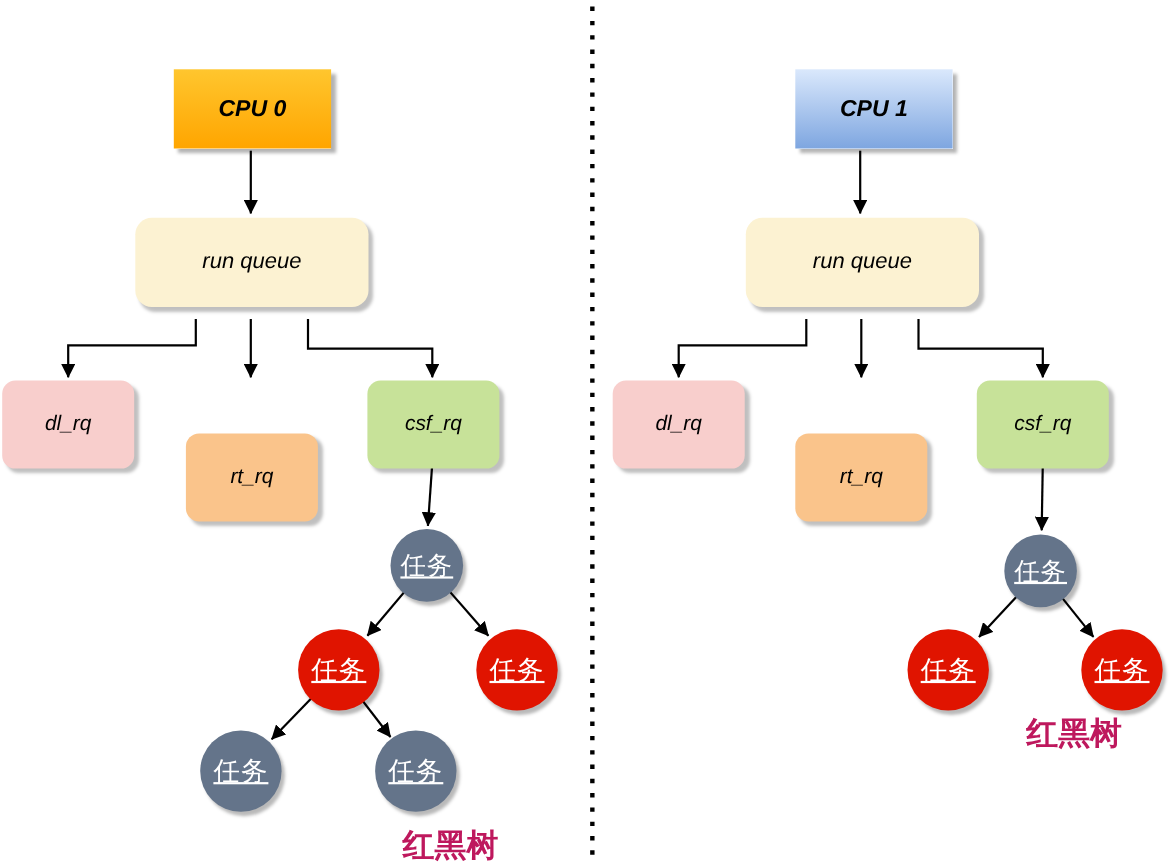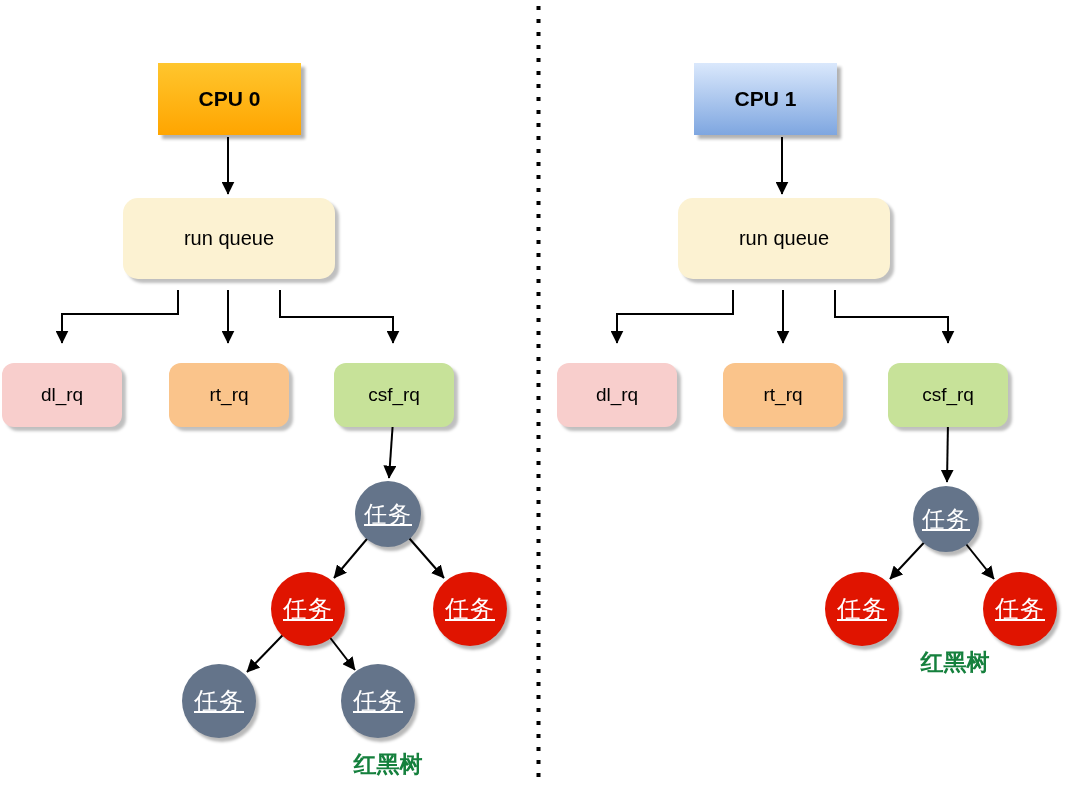--- a/index.html
+++ b/index.html
@@ -3,58 +3,58 @@
 <meta charset="utf-8">
 <style>
   html,body{margin:0;padding:0;background:#ffffff;}
   .canvas{
     position:relative;width:1065px;height:785px;background:#ffffff;
     font-family:"Liberation Sans",sans-serif;overflow:hidden;
   }
   svg.connectors{position:absolute;left:0;top:0;width:1065px;height:785px;}
   .box{
     position:absolute;display:flex;align-items:center;justify-content:center;
-    color:#000;text-align:right;
+    color:#000;text-align:right;font-style:italic;
   }
   .cpu{
     width:143px;height:72px;top:63px;
     font-weight:bold;font-size:21px;
     box-shadow:4px 4px 3px rgba(0,0,0,0.30);
   }
   .cpu0{left:158px;background:linear-gradient(180deg,var(--cpu0-top,#FFC62E),var(--cpu0-bottom,#FFA500));}
-  .cpu1{left:694px;background:linear-gradient(180deg,var(--cpu1-top,#DAE8FC),var(--cpu1-bottom,#7EA6E0));}
+  .cpu1{left:723px;background:linear-gradient(180deg,var(--cpu1-top,#DAE8FC),var(--cpu1-bottom,#7EA6E0));}
   .runq{
     width:212px;height:81px;top:198px;border-radius:15px;
     background:var(--run-queue,#FCF2D2);font-size:20px;
     box-shadow:4px 4px 3px rgba(0,0,0,0.25);
   }
   .runq.l{left:123px;}
   .runq.r{left:678px;}
   .queue{
-    width:120px;height:64px;top:363px;border-radius:12px;font-size:19px;
+    width:120px;height:80px;top:346px;border-radius:12px;font-size:19px;
     box-shadow:4px 4px 3px rgba(0,0,0,0.25);
   }
   .q-dl{background:var(--dl-rq,#F8CECC);}
-  .q-rt{background:var(--rt-rq,#FAC48B);}
+  .q-rt{background:var(--rt-rq,#FAC48B);margin-top:48px;}
   .q-csf{background:var(--csf-rq,#C7E299);}
   .pos-dl-l{left:2px;}   .pos-rt-l{left:169px;} .pos-csf-l{left:334px;}
   .pos-dl-r{left:557px;} .pos-rt-r{left:723px;} .pos-csf-r{left:888px;}
   .node{
     position:absolute;width:74px;height:74px;border-radius:50%;
     display:flex;align-items:center;justify-content:center;
     color:#fff;font-size:24px;letter-spacing:1px;
     box-shadow:3px 4px 3px rgba(0,0,0,0.28);
     text-decoration:underline;
   }
   .node.root{width:66px;height:66px;font-size:23px;}
   .node.gray{background:var(--node-gray,#64748A);}
   .node.red{background:var(--node-red,#E01400);}
   .tree-label{
-    position:absolute;width:130px;text-align:center;
-    font-weight:bold;font-size:23px;color:#15803d;
+    position:absolute;width:130px;text-align:right;
+    font-weight:bold;font-size:29px;color:#be185d;
   }
 </style>
 </head>
 <body>
 
 <div class="canvas">
 
   <svg class="connectors" viewBox="0 0 1065 785" xmlns="http://www.w3.org/2000/svg">
     <defs>
       <marker id="arrow" viewBox="0 0 10 10" refX="9.5" refY="5" markerWidth="6.5" markerHeight="6.5" orient="auto">

